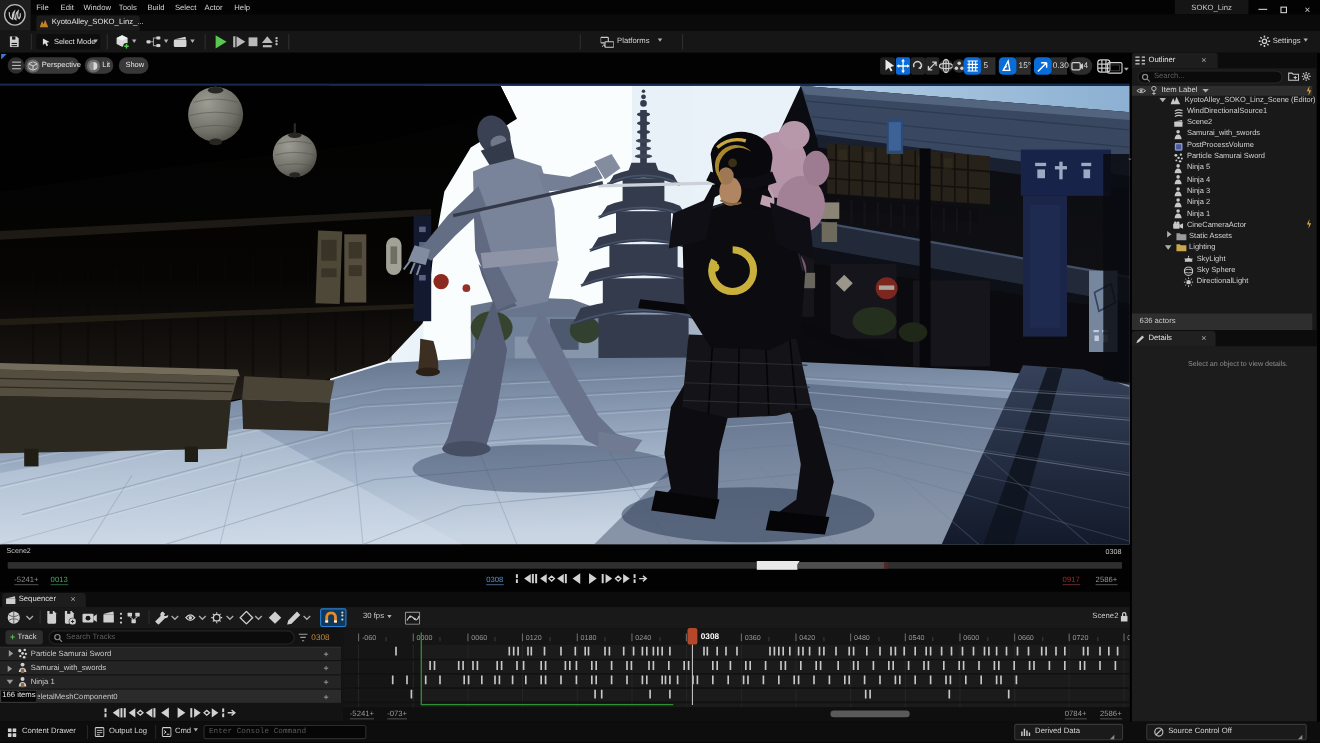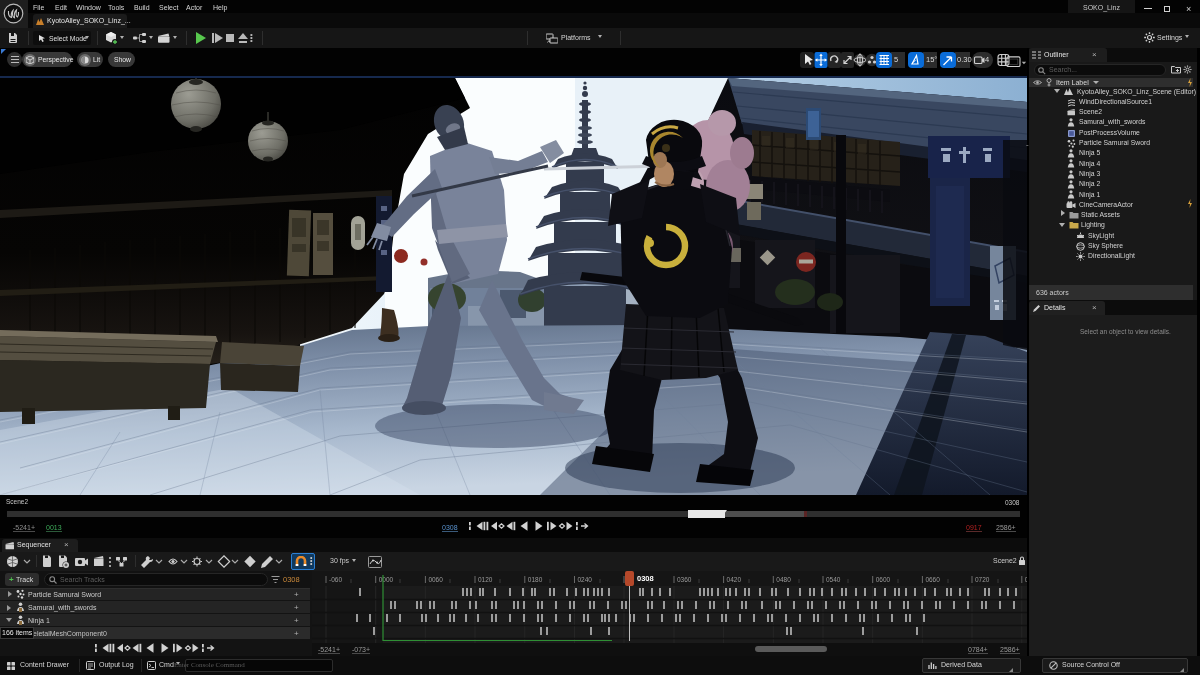--- a/index.html
+++ b/index.html
@@ -923,21 +923,21 @@
       </svg>
 <div class="ab txt" style="left:99px;top:661px;color:#d6d6d6;font-size:7px">Output Log</div>
 <div class="vsep" style="left:141px;top:659px;height:13px;background:#252525"></div>
 <svg class="ab" style="left:147px;top:661px" width="9" height="9" viewBox="0 0 9 9">
         <rect x="0.5" y="0.5" width="8" height="8" rx="1" fill="none" stroke="#cfcfcf" stroke-width="1"></rect>
         <path d="M2 3 L4 4.5 L2 6 M4.5 6.5 H7" stroke="#cfcfcf" stroke-width="0.9" fill="none"></path>
       </svg>
 <div class="ab txt" style="left:159px;top:661px;color:#d6d6d6;font-size:7px">Cmd</div>
       <div class="chev ab" style="left:176px;top:662px"></div>
 <div class="ab" style="left:185px;top:659px;width:148px;height:13px;background:#060606;border:1px solid #2c2c2c;border-radius:2px"></div>
-<div class="ab" style="left:174px;top:661px;color:#5a5a5a;font-size:7px;font-family:Liberation Serif, serif;white-space:nowrap">Enter Console Command</div>
+<div class="ab" style="left:190px;top:661px;color:#5a5a5a;font-size:7px;font-family:Liberation Mono, monospace;white-space:nowrap">Enter Console Command</div>
 <div class="ab" style="left:922px;top:658px;width:99px;height:15px;background:#1a1a1a;border:1px solid #383838;border-radius:2px"></div>
 <svg class="ab" style="left:928px;top:661px" width="9" height="9" viewBox="0 0 9 9">
         <path d="M1 8 V4 M3.3 8 V1.5 M5.6 8 V3 M7.9 8 V5" stroke="#cfcfcf" stroke-width="1.3"></path>
       </svg>
 <div class="ab txt" style="left:941px;top:661px;color:#d6d6d6;font-size:7px">Derived Data</div>
 <div class="ab" style="left:1009px;top:668px;width:0;height:0;border-left:4px solid transparent;border-bottom:4px solid #888"></div>
 <div class="ab" style="left:1042px;top:658px;width:146px;height:15px;background:#1a1a1a;border:1px solid #383838;border-radius:2px"></div>
 <svg class="ab" style="left:1049px;top:661px" width="9" height="9" viewBox="0 0 9 9">
         <circle cx="4.5" cy="4.5" r="3.7" fill="none" stroke="#c0c0c0" stroke-width="1.1"></circle>
         <path d="M1.8 7.2 L7.2 1.8" stroke="#c0c0c0" stroke-width="1.1"></path>

